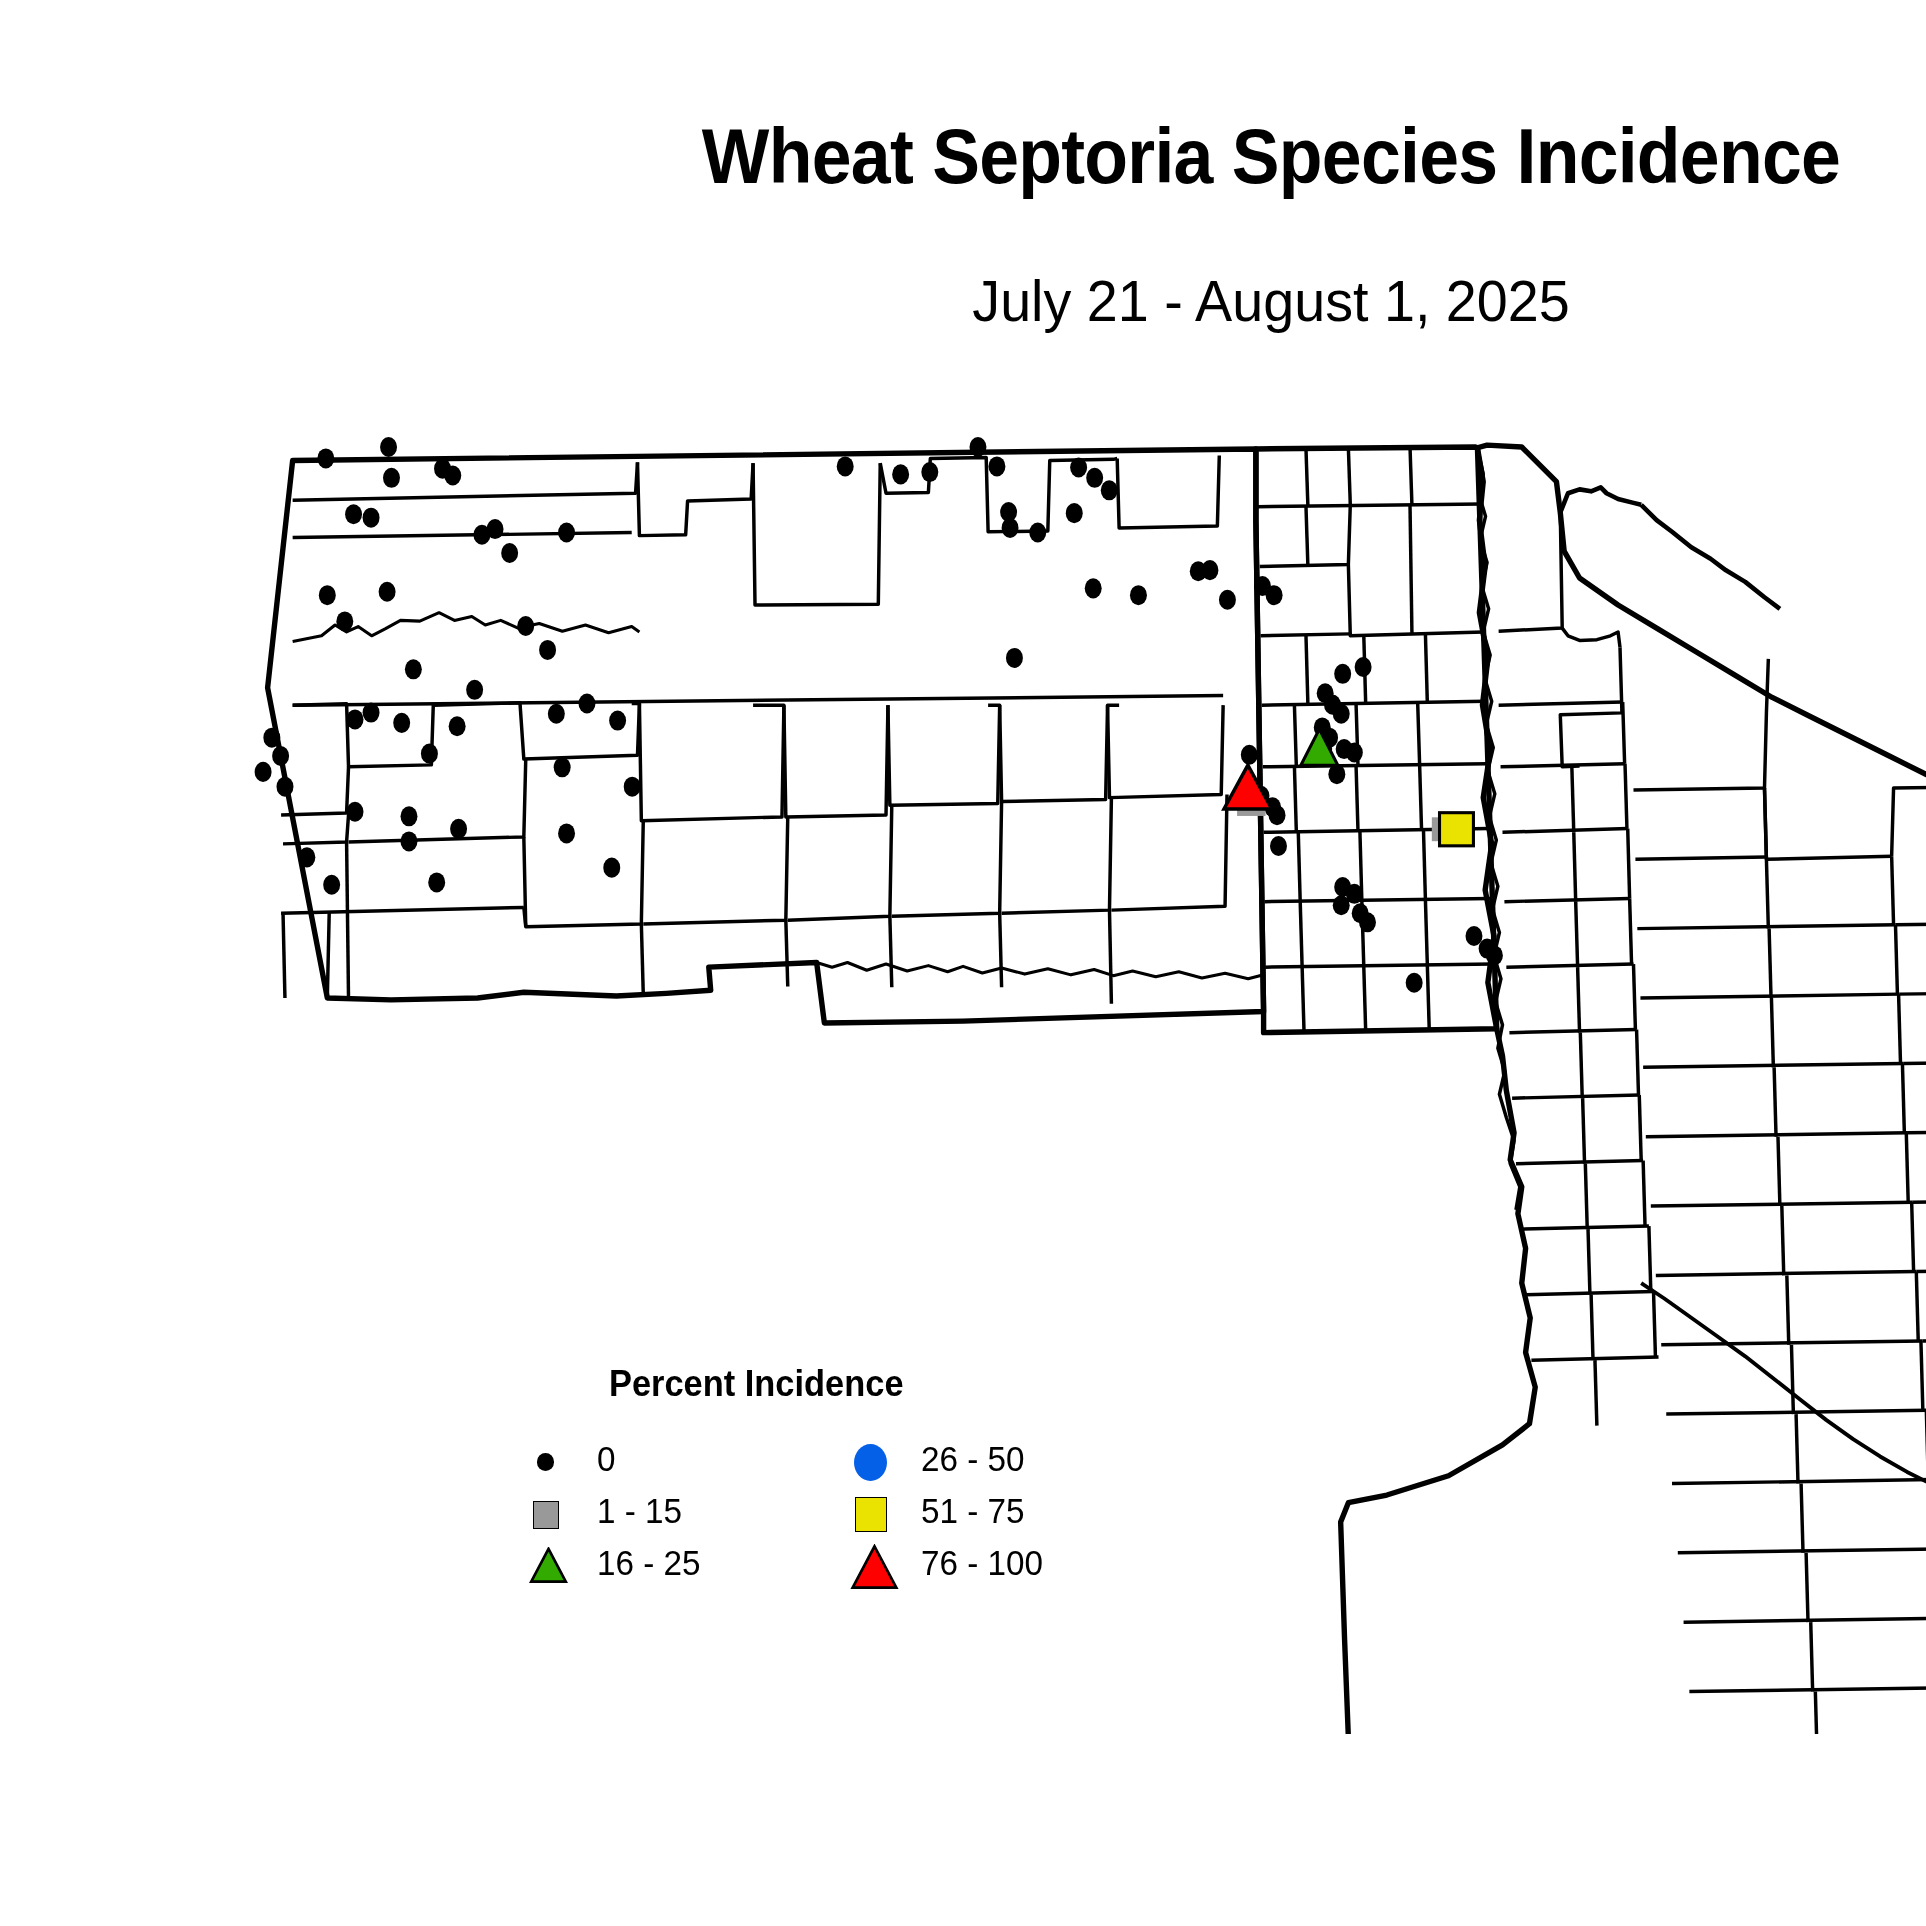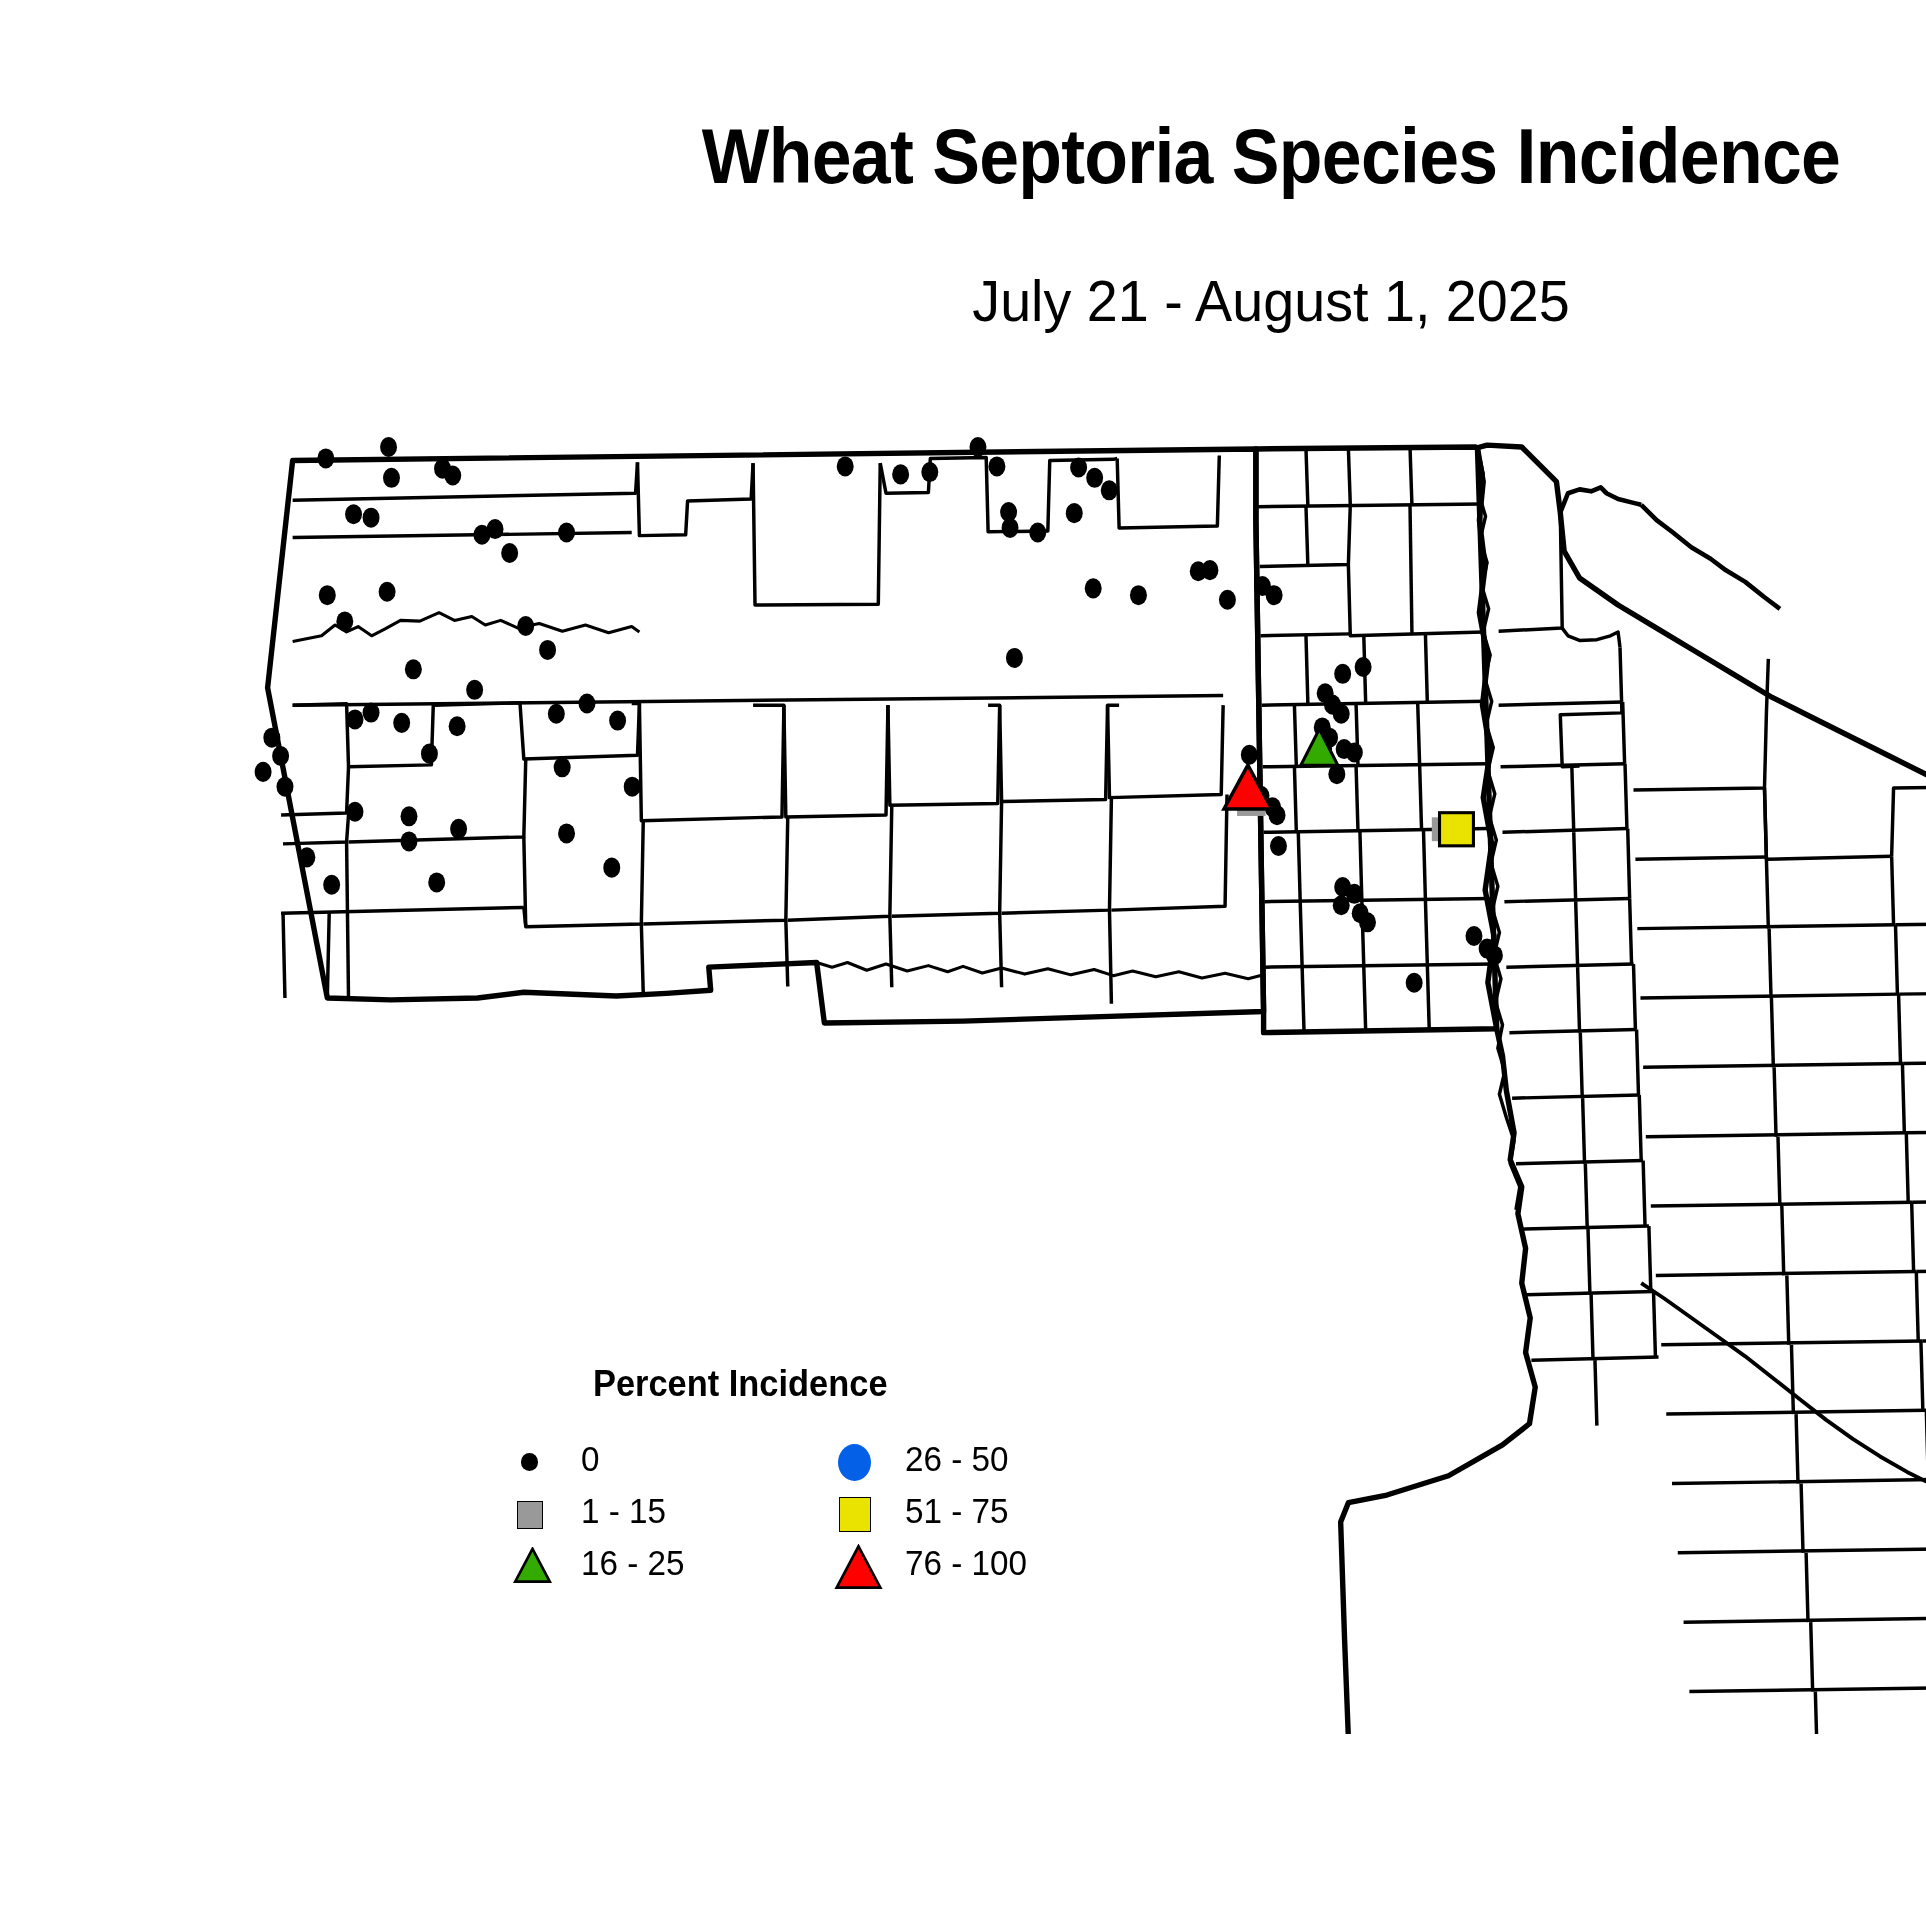--- a/index.html
+++ b/index.html
@@ -54,21 +54,21 @@
   #map-wrap {
     position: absolute;
     left: 231px; top: 366px;
     width: 2254px; height: 1368px;
   }
   #map-svg { display: block; width: 2254px; height: 1368px; }
 
   
   #legend {
     position: absolute;
-    left: 512px; top: 1364px;
+    left: 528px; top: 1364px;
     width: 578px; height: 216px;
   }
   .legend-title {
     position: absolute;
     left: 81px; top: 0px;
     font-family: "Liberation Sans Narrow", "Liberation Sans", sans-serif;
     font-weight: bold;
     font-size: 37px;
     line-height: 39px;
     color: #000000;

